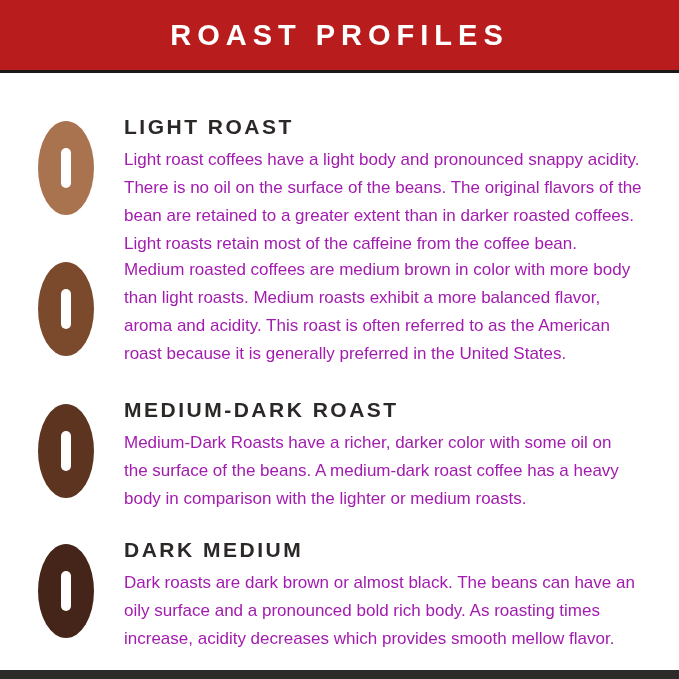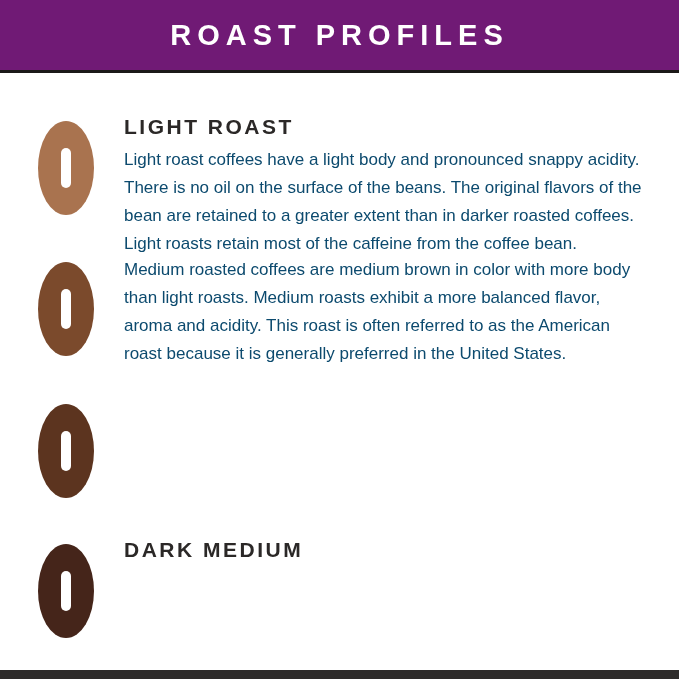--- a/index.html
+++ b/index.html
@@ -49,28 +49,28 @@
     font-size:21px;
     font-weight:bold;
     letter-spacing:2.5px;
     color:#2b2827;
     white-space:nowrap;
   }
   .section-desc {
     margin:0;
     font-size:17px;
     line-height:28px;
-    color:#0c4a6e;
+    color:#a21caf;
     white-space:pre-line;
   }
 </style>
 </head>
 <body>
 
-<div class="header" style="background-color: #701a75;">
+<div class="header" style="background-color: #b91c1c;">
   <div class="header-title" style="color: rgb(255, 255, 255);">ROAST PROFILES</div>
 </div>
 
 <div class="sections">
   <div class="section">
     <div class="bean" style="background-color: rgb(169, 115, 79);">
       <div class="bean-slit" style="background-color: rgb(255, 255, 255);"></div>
     </div>
     <div class="text-col">
       <h2 class="section-title">LIGHT ROAST</h2>
@@ -90,25 +90,34 @@
 than light roasts. Medium roasts exhibit a more balanced flavor,
 aroma and acidity.  This roast is often referred to as the American
 roast because it is generally preferred in the United States.</p>
     </div>
   </div>
 
   <div class="section">
     <div class="bean" style="background-color: rgb(92, 52, 31);">
       <div class="bean-slit" style="background-color: rgb(255, 255, 255);"></div>
     </div>
+    <div class="text-col">
+      <h2 class="section-title">MEDIUM-DARK ROAST</h2>
+      <p class="section-desc">Medium-Dark Roasts have a richer, darker color with some oil on
+the surface of the beans. A medium-dark roast coffee has a heavy
+body in comparison with the lighter or medium roasts.</p>
+    </div>
   </div>
 
   <div class="section">
     <div class="bean" style="background-color: rgb(69, 37, 26);">
       <div class="bean-slit" style="background-color: rgb(255, 255, 255);"></div>
     </div>
     <div class="text-col">
       <h2 class="section-title">DARK MEDIUM</h2>
+      <p class="section-desc">Dark roasts are dark brown or almost black. The beans can have an
+oily surface and a pronounced bold rich body. As roasting times
+increase, acidity decreases which provides smooth mellow flavor.</p>
     </div>
   </div>
 </div>
 
 <div class="footer" style="background-color: rgb(45, 43, 42);"></div>
 
 </body></html>

